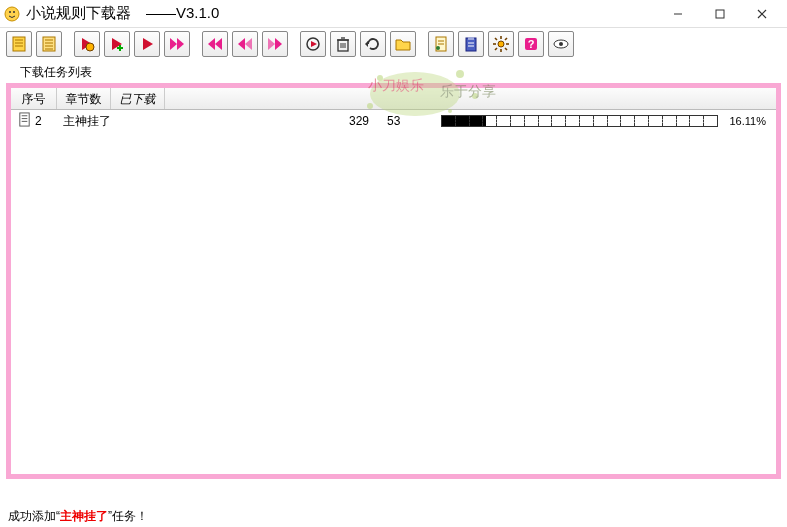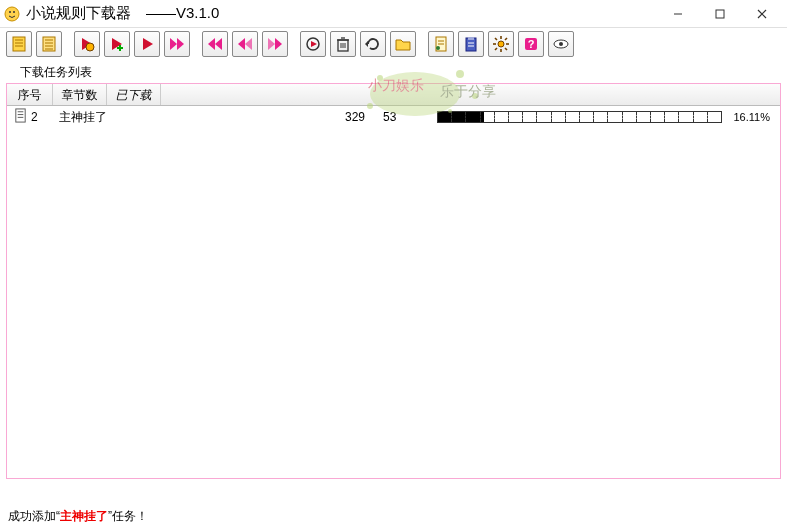--- a/index.html
+++ b/index.html
@@ -6,21 +6,21 @@
 body { font-family: "Microsoft YaHei", sans-serif; font-size: 12px; background: #fff; width: 787px; height: 527px; overflow: hidden; position: relative; }
 .titlebar { height: 28px; display: flex; align-items: center; padding: 0 4px; border-bottom: 1px solid #e0e0e0; }
 .app-icon { width: 16px; height: 16px; margin-right: 6px; }
 .title-text { flex: 1; font-size: 15px; }
 .win-controls { display: flex; gap: 0; }
 .win-btn { width: 42px; height: 24px; display: flex; align-items: center; justify-content: center; cursor: pointer; }
 .toolbar { height: 32px; display: flex; align-items: center; padding: 2px 6px; gap: 4px; }
 .tb-btn { width: 26px; height: 26px; border: 1px solid #888; border-radius: 2px; display: flex; align-items: center; justify-content: center; cursor: pointer; background: linear-gradient(#fdfdfd,#ececec); }
 .tb-sep { width: 4px; }
 .section-label { padding: 4px 20px 2px; font-size: 12px; }
-.table-container { margin: 0 6px; border: 1px solid #f9a8d4; height: 396px; background: #fff; position: relative; }
+.table-container { margin: 0 6px; border: 5px solid #f9a8d4; height: 396px; background: #fff; position: relative; }
 .table-header { display: flex; background: linear-gradient(#fcfcfc,#ececec); border-bottom: 1px solid #bbb; height: 22px; }
 .th { border-right: 1px solid #ccc; padding: 3px 6px; font-size: 12px; text-align: center; }
 .th.seq { width: 46px; }
 .th.name { width: 270px; }
 .th.chap { width: 54px; }
 .th.dl { width: 54px; font-style: italic; }
 .th.prog { flex: 1; }
 .table-row { display: flex; height: 22px; align-items: center; }
 .td { padding: 2px 6px; font-size: 12px; }
 .td.seq { width: 46px; display:flex; align-items:center; gap:3px; }

